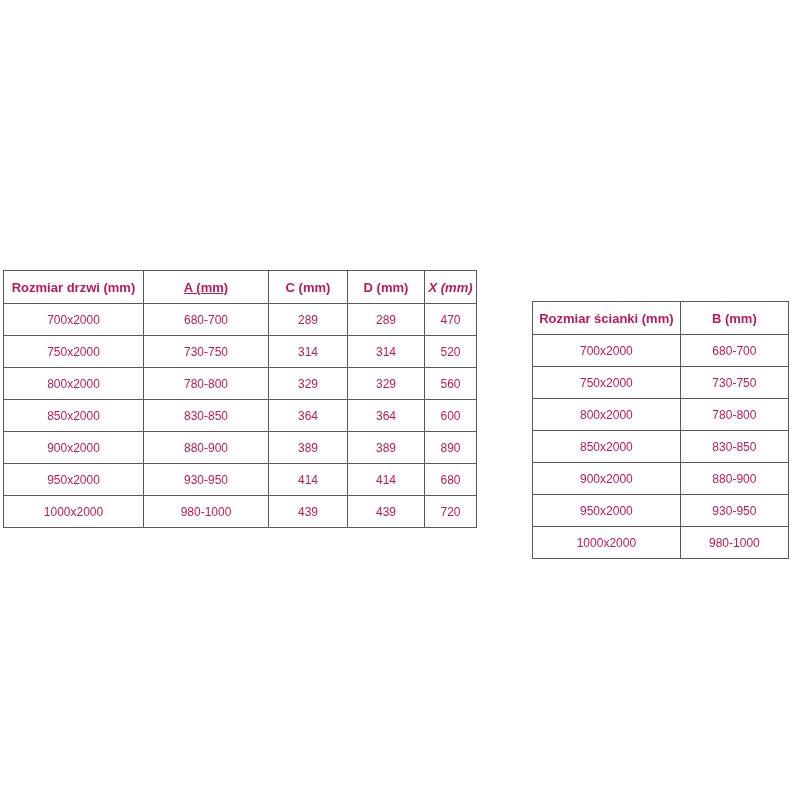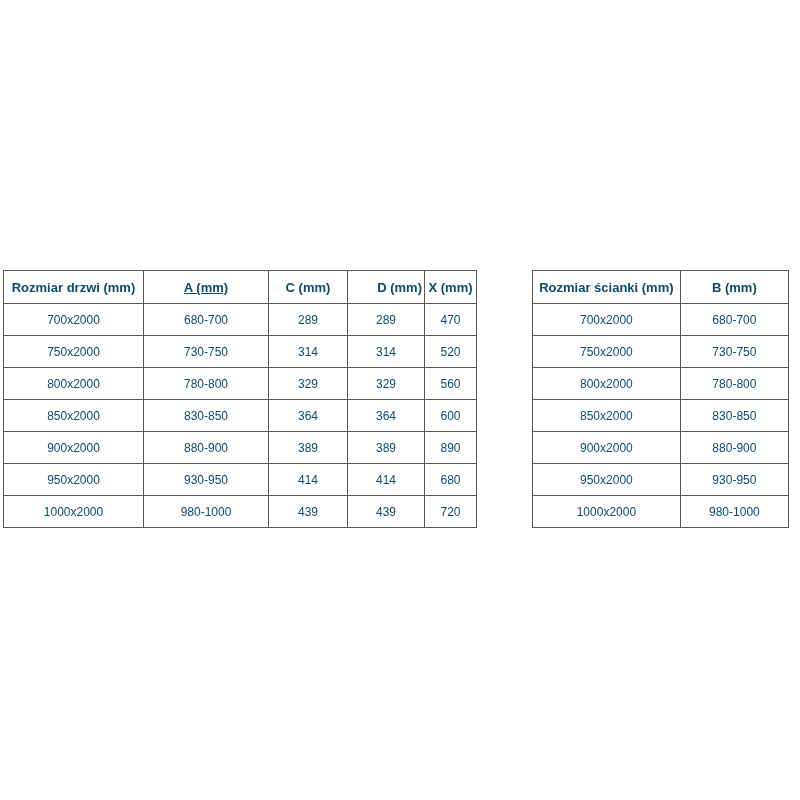--- a/index.html
+++ b/index.html
@@ -24,42 +24,42 @@
   }
   table {
     border-collapse: collapse;
     table-layout: fixed;
     background: #ffffff;
   }
   th, td {
     border: 1px solid #595959;
     text-align: center;
     vertical-align: middle;
-    color: #0c4a6e;
+    color: #be185d;
     white-space: nowrap;
     overflow: hidden;
     padding: 0 2px;
   }
   th {
     height: 33px;
     font-size: 13px;
     font-weight: bold;
   }
   td {
     height: 32px;
     font-size: 12px;
     font-weight: normal;
   }
   .doors-table { width: 473px; }
   .doors-table th:nth-child(1) { width: 140px; }
   .doors-table th:nth-child(2) { width: 125px; text-decoration: underline; }
   .doors-table th:nth-child(3) { width: 79px; }
-  .doors-table th:nth-child(4) { width: 77px; text-align: right; }
-  .doors-table th:nth-child(5) { width: 52px; }
-  .wall-table { width: 257px; }
+  .doors-table th:nth-child(4) { width: 77px; }
+  .doors-table th:nth-child(5) { width: 52px; font-style: italic; }
+  .wall-table { width: 257px; margin-top: 31px; }
   .wall-table th:nth-child(1) { width: 142px; }
   .wall-table th:nth-child(2) { width: 104px; }
 </style>
 </head>
 <body>
 
 <div class="stage">
   <div class="tables-wrap">
     <table class="doors-table">
         <thead>

